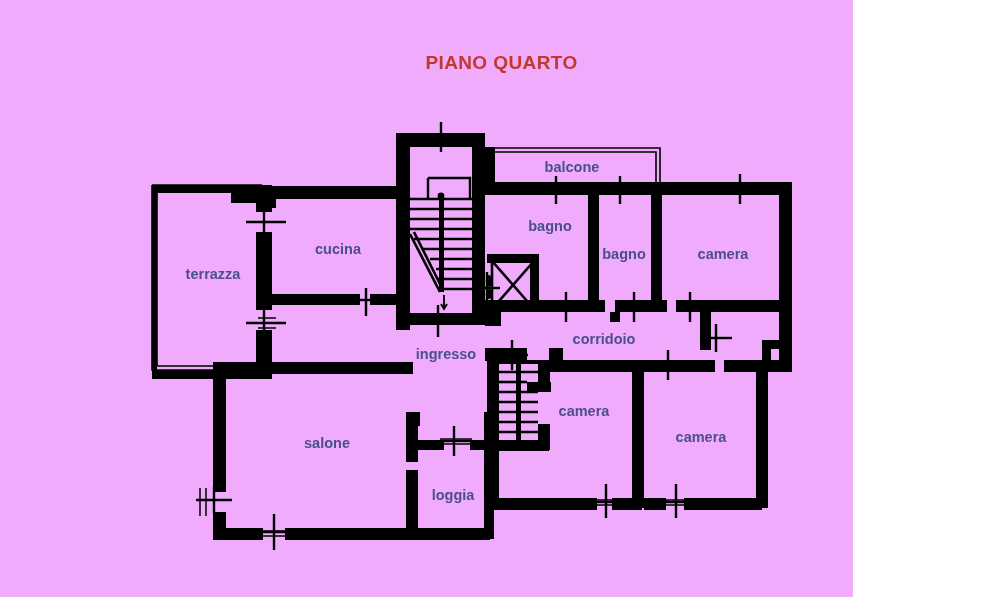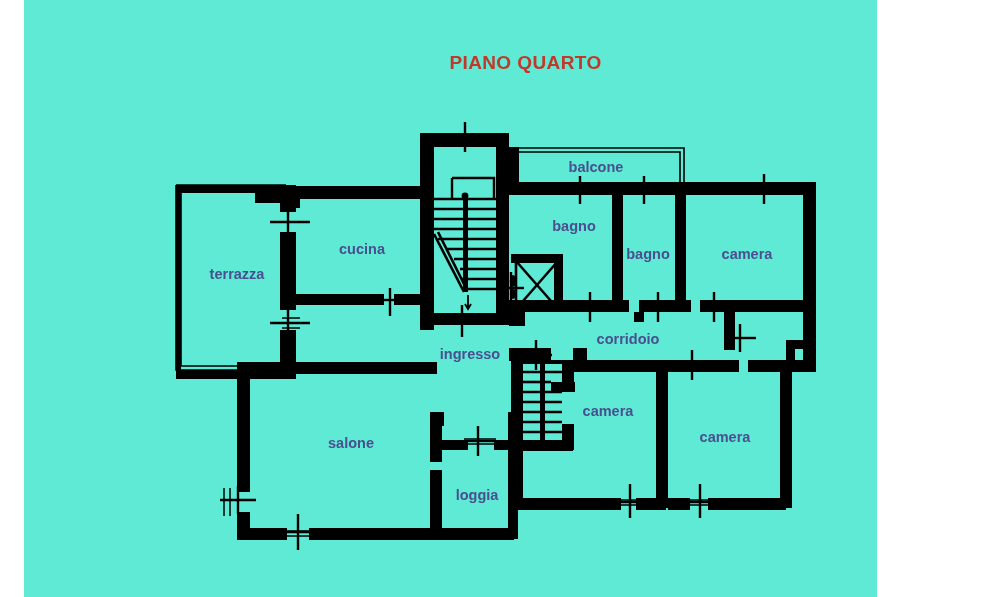--- a/index.html
+++ b/index.html
@@ -11,22 +11,21 @@
     width: 1003px;
     height: 597px;
     font-family: "Liberation Sans", sans-serif;
     overflow: hidden;
     position: relative;
   }
   #page {
     position: relative;
     width: 853px;
     height: 597px;
-    background: #5eead4;
-    margin-left: 24px;
+    background: #f0abfc;
   }
   #plan-title {
     position: absolute;
     left: 0;
     top: 52px;
     width: 1003px;
     text-align: center;
     font-family: "Liberation Sans", sans-serif;
     font-size: 19px;
     font-weight: bold;

